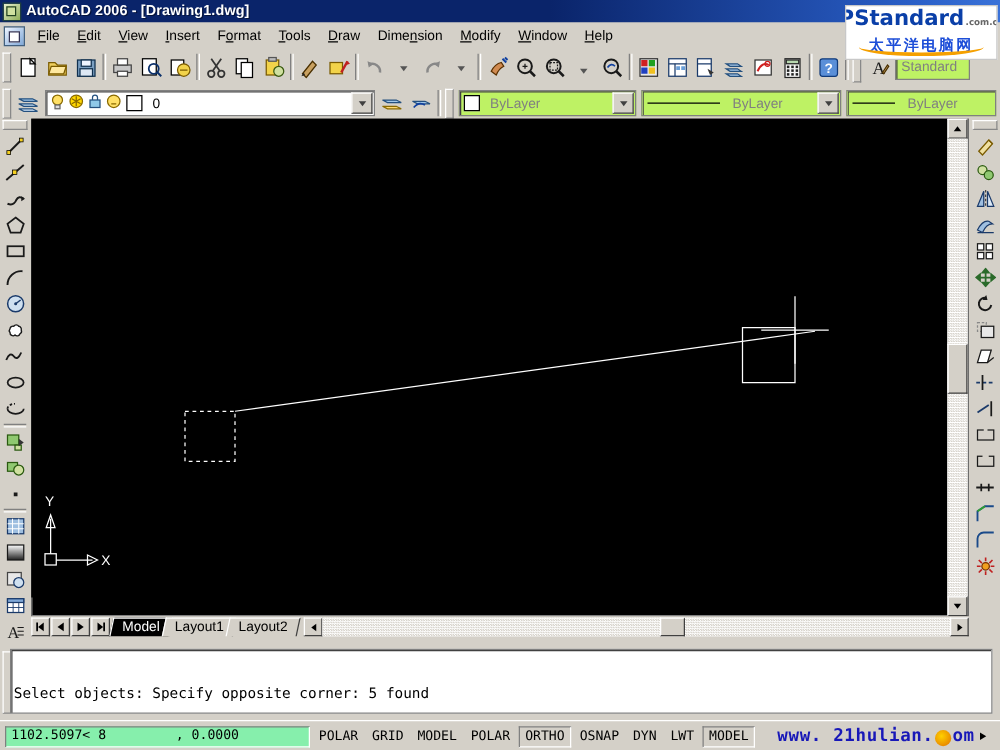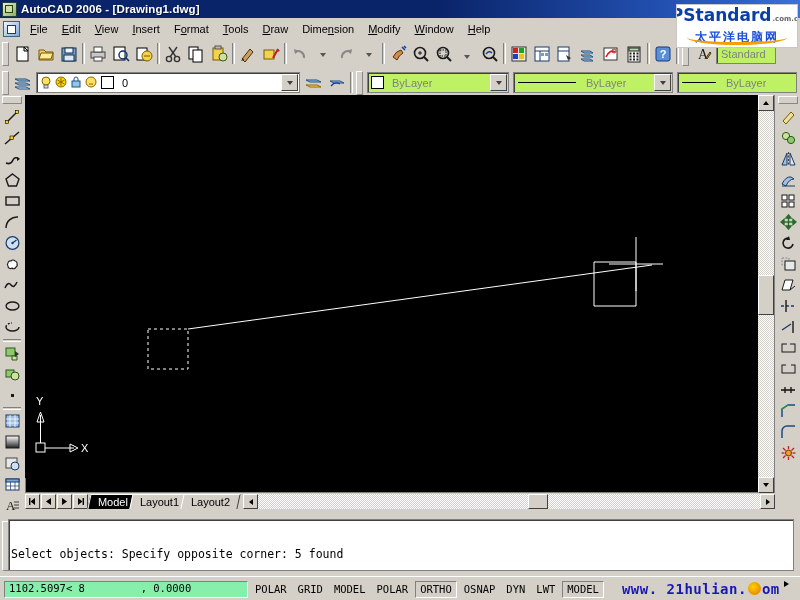--- a/index.html
+++ b/index.html
@@ -215,21 +215,21 @@
     font-family:"DejaVu Sans Mono","Liberation Mono",monospace;font-size:10.5px;
     color:#000;box-sizing:border-box;
   }
   .stbtn.pressed{
     border:1px solid #808080;border-right-color:#fff;border-bottom-color:#fff;
     background:#d4d0c8;
   }
   .watermark{
     margin-left:18px;font-family:"DejaVu Sans Mono","Liberation Mono",monospace;
     font-size:14px;font-weight:bold;color:#1818b8;letter-spacing:.5px;
-    display:flex;
+    display:flex;align-items:center;
   }
   .wm-sun{
     display:inline-block;width:13px;height:13px;border-radius:50%;
     background:radial-gradient(circle at 40% 38%,#ffd000,#e07000);
     margin:0 1px;position:relative;top:1px;
   }
   .wm-tail{
     width:0;height:0;border-left:5px solid #000;
     border-top:3px solid transparent;border-bottom:3px solid transparent;
     margin-left:4px;

